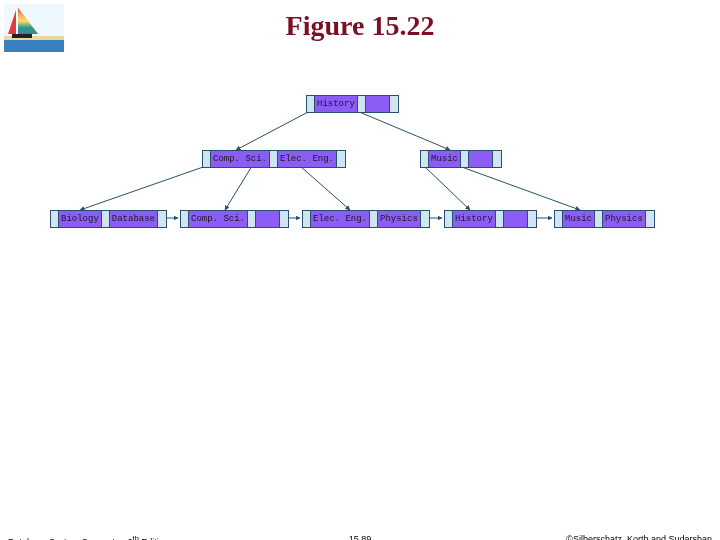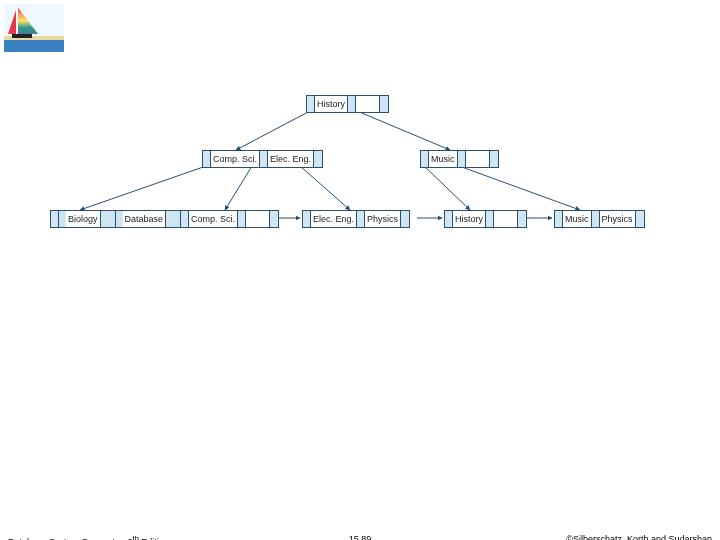--- a/index.html
+++ b/index.html
@@ -9,21 +9,21 @@
   .title { position: absolute; top: 10px; left: 0; width: 720px; text-align: center; font-family: "Times New Roman", serif; font-weight: bold; font-size: 28px; color: #7a0f25; }
   .footer { position: absolute; bottom: 6px; left: 0; width: 720px; font-size: 9px; color: #000; }
   .footer-left { position: absolute; left: 8px; }
   .footer-center { position: absolute; left: 0; width: 720px; text-align: center; }
   .footer-right { position: absolute; right: 8px; }
   .diagram { position: absolute; top: 95px; left: 40px; width: 640px; height: 180px; }
   .node { position: absolute; display: flex; border: 1px solid #2a4f6e; background: #cfe5f2; font-size: 9px; color: #1a1a1a; }
   .cell { border-right: 1px solid #2a4f6e; display: flex; align-items: center; justify-content: center; padding: 0 2px; white-space: nowrap; height: 16px; }
   .cell:last-child { border-right: none; }
   .ptr { width: 8px; background: #cfe5f2; }
-  .label { background: #ffffff; }
+  .label { background: #8b5cf6; font-family: Liberation Mono, monospace; }
   svg.arrows { position: absolute; top: 0; left: 0; width: 640px; height: 180px; pointer-events: none; }
 </style>
 </head>
 <body>
 
 <div class="slide">
 
   <svg class="logo" viewBox="0 0 60 48">
     <rect x="0" y="0" width="60" height="48" fill="#f0f8ff"></rect>
     <rect x="0" y="36" width="60" height="12" fill="#3a7fbf"></rect>
@@ -36,20 +36,21 @@
         <stop offset="0%" stop-color="#e63946"></stop>
         <stop offset="25%" stop-color="#f4a261"></stop>
         <stop offset="50%" stop-color="#ffe066"></stop>
         <stop offset="75%" stop-color="#2a9d8f"></stop>
         <stop offset="100%" stop-color="#457b9d"></stop>
       </linearGradient>
     </defs>
     <rect x="8" y="30" width="20" height="4" fill="#222"></rect>
   </svg>
 
+  <div class="title">Figure 15.22</div>
 
   <div class="diagram">
 
     <svg class="arrows">
       <defs>
         <marker id="ah" viewBox="0 0 10 10" refX="9" refY="5" markerWidth="5" markerHeight="5" orient="auto">
           <path d="M0 0 L10 5 L0 10 Z" fill="#2a4f6e"></path>
         </marker>
       </defs>
 
@@ -86,21 +87,21 @@
     </div>
 
     <div class="node" style="top:55px;left:380px;">
       <div class="cell ptr"></div>
       <div class="cell label">Music</div>
       <div class="cell ptr"></div>
       <div class="cell label" style="width:24px"></div>
       <div class="cell ptr"></div>
     </div>
 
-    <div class="node" style="top:115px;left:10px;gap:7px;">
+    <div class="node" style="top:115px;left:10px;">
       <div class="cell ptr"></div>
       <div class="cell label">Biology</div>
       <div class="cell ptr"></div>
       <div class="cell label">Database</div>
       <div class="cell ptr"></div>
     </div>
 
     <div class="node" style="top:115px;left:140px;">
       <div class="cell ptr"></div>
       <div class="cell label">Comp. Sci.</div>

